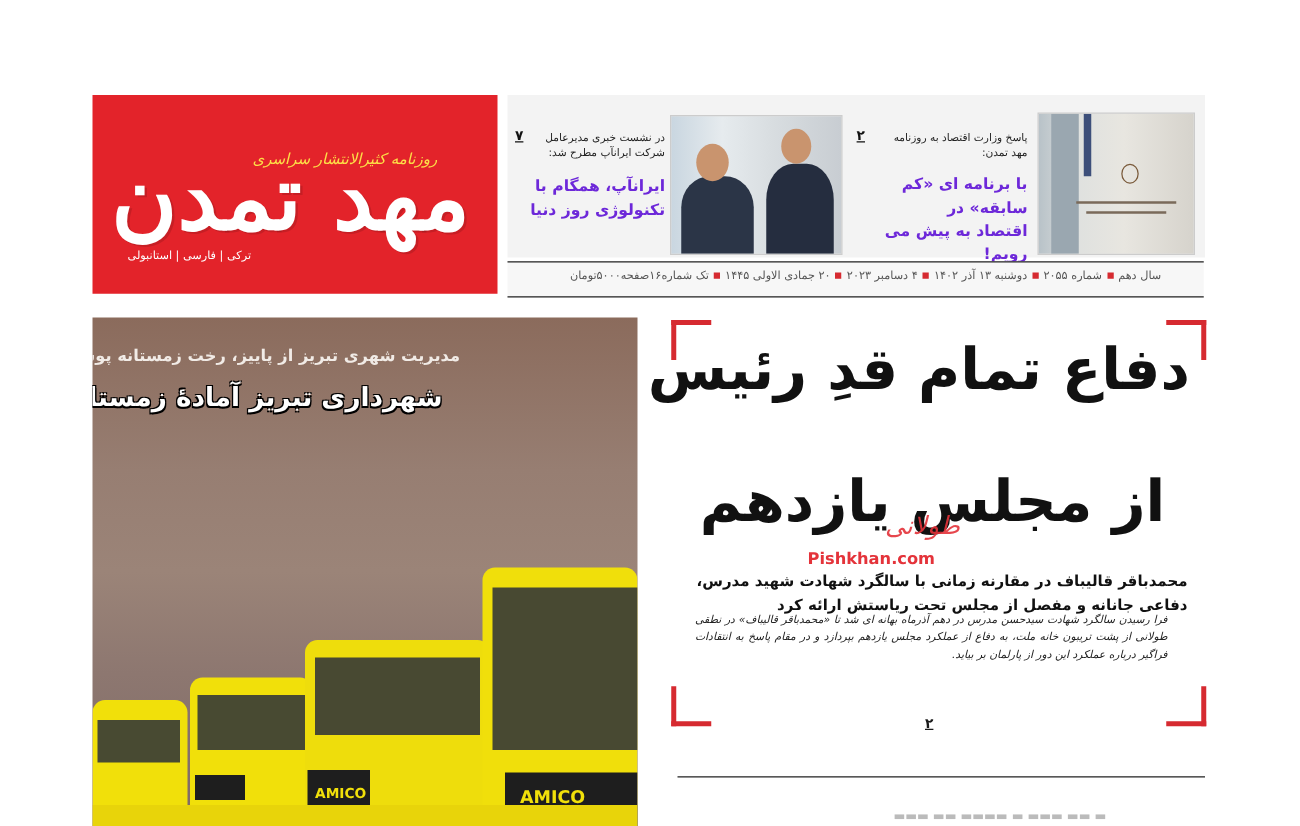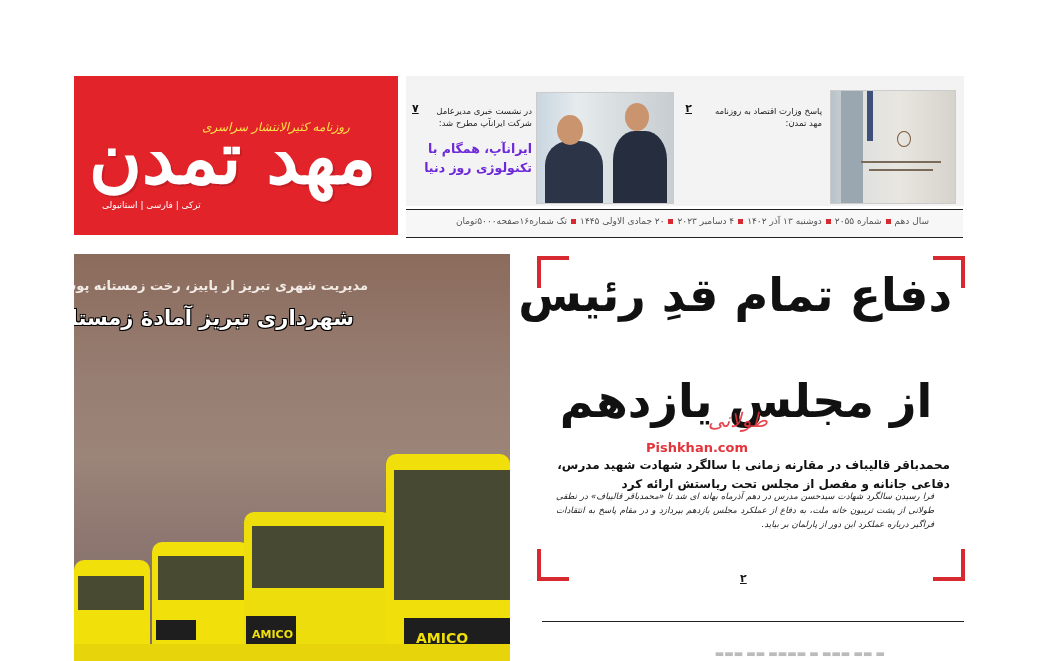--- a/index.html
+++ b/index.html
@@ -153,20 +153,24 @@
   <div class="teaser" style="right:0; width:282px;">
     <div class="photo photo-building" style="right:8px; top:14px; width:124px; height:112px;">
       <div style="position:absolute; left:10px; top:0; width:22px; height:112px; background:#9aa7b0;"></div>
       <div style="position:absolute; left:36px; top:0; width:6px; height:50px; background:#3d4f7a;"></div>
       <div style="position:absolute; right:44px; top:40px; width:12px; height:14px; border-radius:50%; border:1px solid #7a5a3a;"></div>
       <div style="position:absolute; right:14px; top:70px; width:80px; height:2px; background:#7a6a5a;"></div>
       <div style="position:absolute; right:22px; top:78px; width:64px; height:2px; background:#7a6a5a;"></div>
     </div>
     <div class="page-no" style="right:272px; top:26px;">۲</div>
     <div class="kicker" style="right:142px; top:30px; width:120px;">پاسخ وزارت اقتصاد به روزنامه مهد تمدن:</div>
+    <div class="headline" style="right:142px; top:62px; width:150px;">
+      <div>با برنامه ای «کم سابقه» در</div>
+      <div>اقتصاد به پیش می رویم!</div>
+    </div>
   </div>
 
   <div class="teaser" style="left:0; width:276px;">
     <div class="photo photo-people" style="left:130px; top:16px; width:136px; height:110px;">
       <div class="person" style="left:8px; width:58px; height:62px;"></div>
       <div class="face" style="left:20px; top:22px; width:26px; height:30px;"></div>
       <div class="person" style="left:76px; width:54px; height:72px; background:#252d3f;"></div>
       <div class="face" style="left:88px; top:10px; width:24px; height:28px;"></div>
     </div>
     <div class="page-no" style="left:6px; top:26px;">۷</div>

